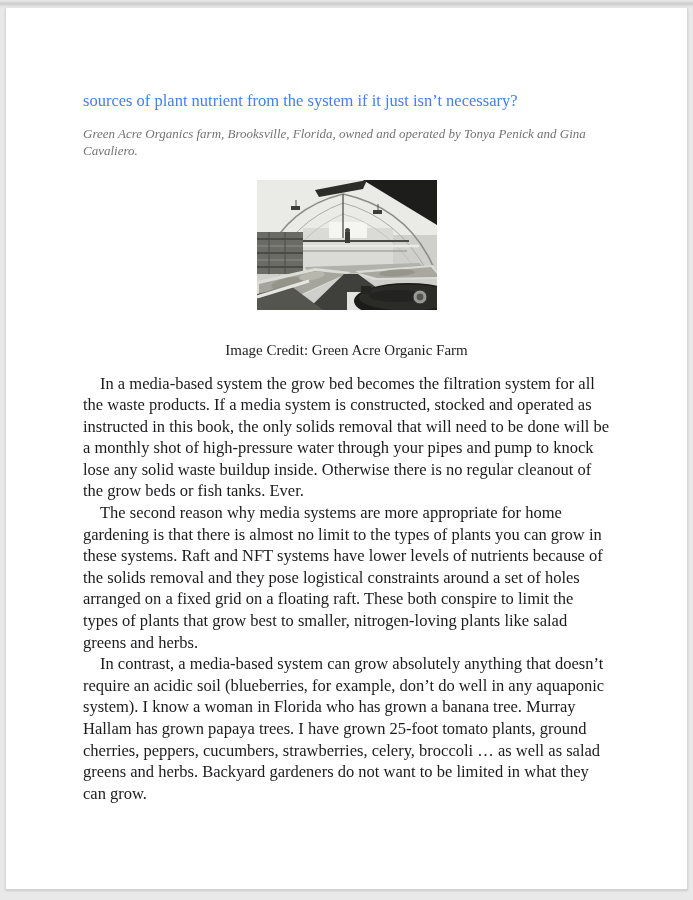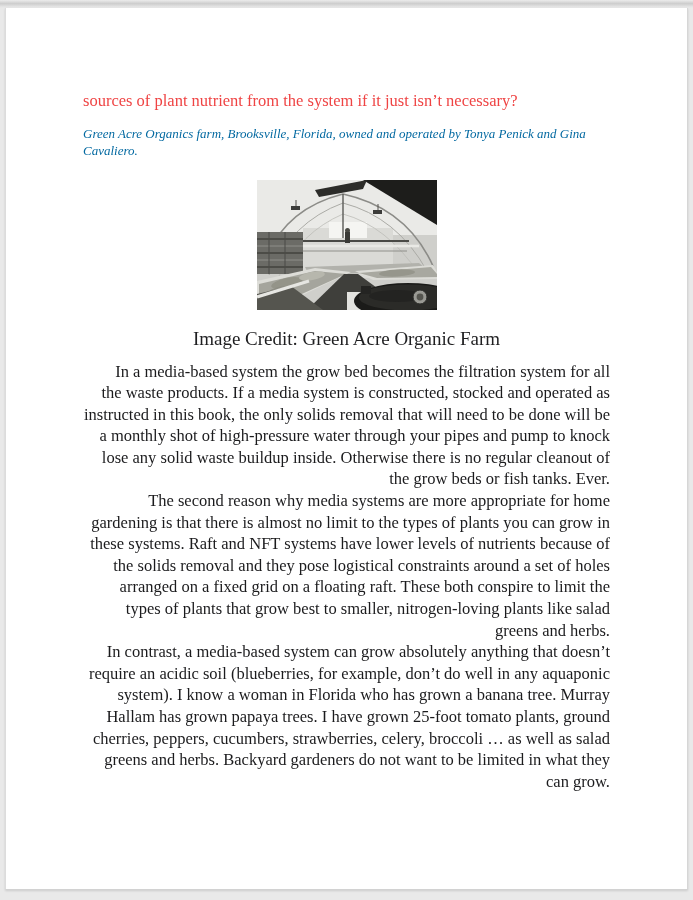--- a/index.html
+++ b/index.html
@@ -26,54 +26,54 @@
     border-left: 1px solid #dcdcdc;
     border-right: 1px solid #d6d6d6;
     border-bottom: 1px solid #d2d2d2;
     box-shadow: 0 1px 2px rgba(0,0,0,0.12);
     padding: 0 77px;
   }
   .continuation-line {
     margin: 82px 0 0 0;
     font-size: 16.5px;
     line-height: 21.5px;
-    color: #ef4444;
+    color: #3b82f6;
   }
   .location-note {
     margin: 13px 0 0 0;
     font-size: 13px;
     font-style: italic;
     line-height: 17px;
-    color: #0369a1;
+    color: #737373;
   }
   figure.photo-figure {
     margin: 21px 0 0 0;
     text-align: center;
   }
   .photo-frame {
     display: inline-block;
     line-height: 0;
   }
   figcaption {
-    margin-top: 16px;
-    font-size: 19px;
+    margin-top: 28px;
+    font-size: 15px;
     line-height: 17px;
     color: #1f1f21;
     text-align: center;
   }
   .body-text {
     margin-top: 14px;
   }
   .body-text p {
     margin: 0;
     text-indent: 17px;
     font-size: 16.5px;
     line-height: 21.6px;
     color: #1b1b1d;
-    text-align: right;
+    text-align: left;
   }
   .bottom-caption {
     margin: 9px 0 0 0;
     font-size: 13px;
     font-style: italic;
     line-height: 17px;
     color: #242426;
     text-align: center;
   }
 </style>

